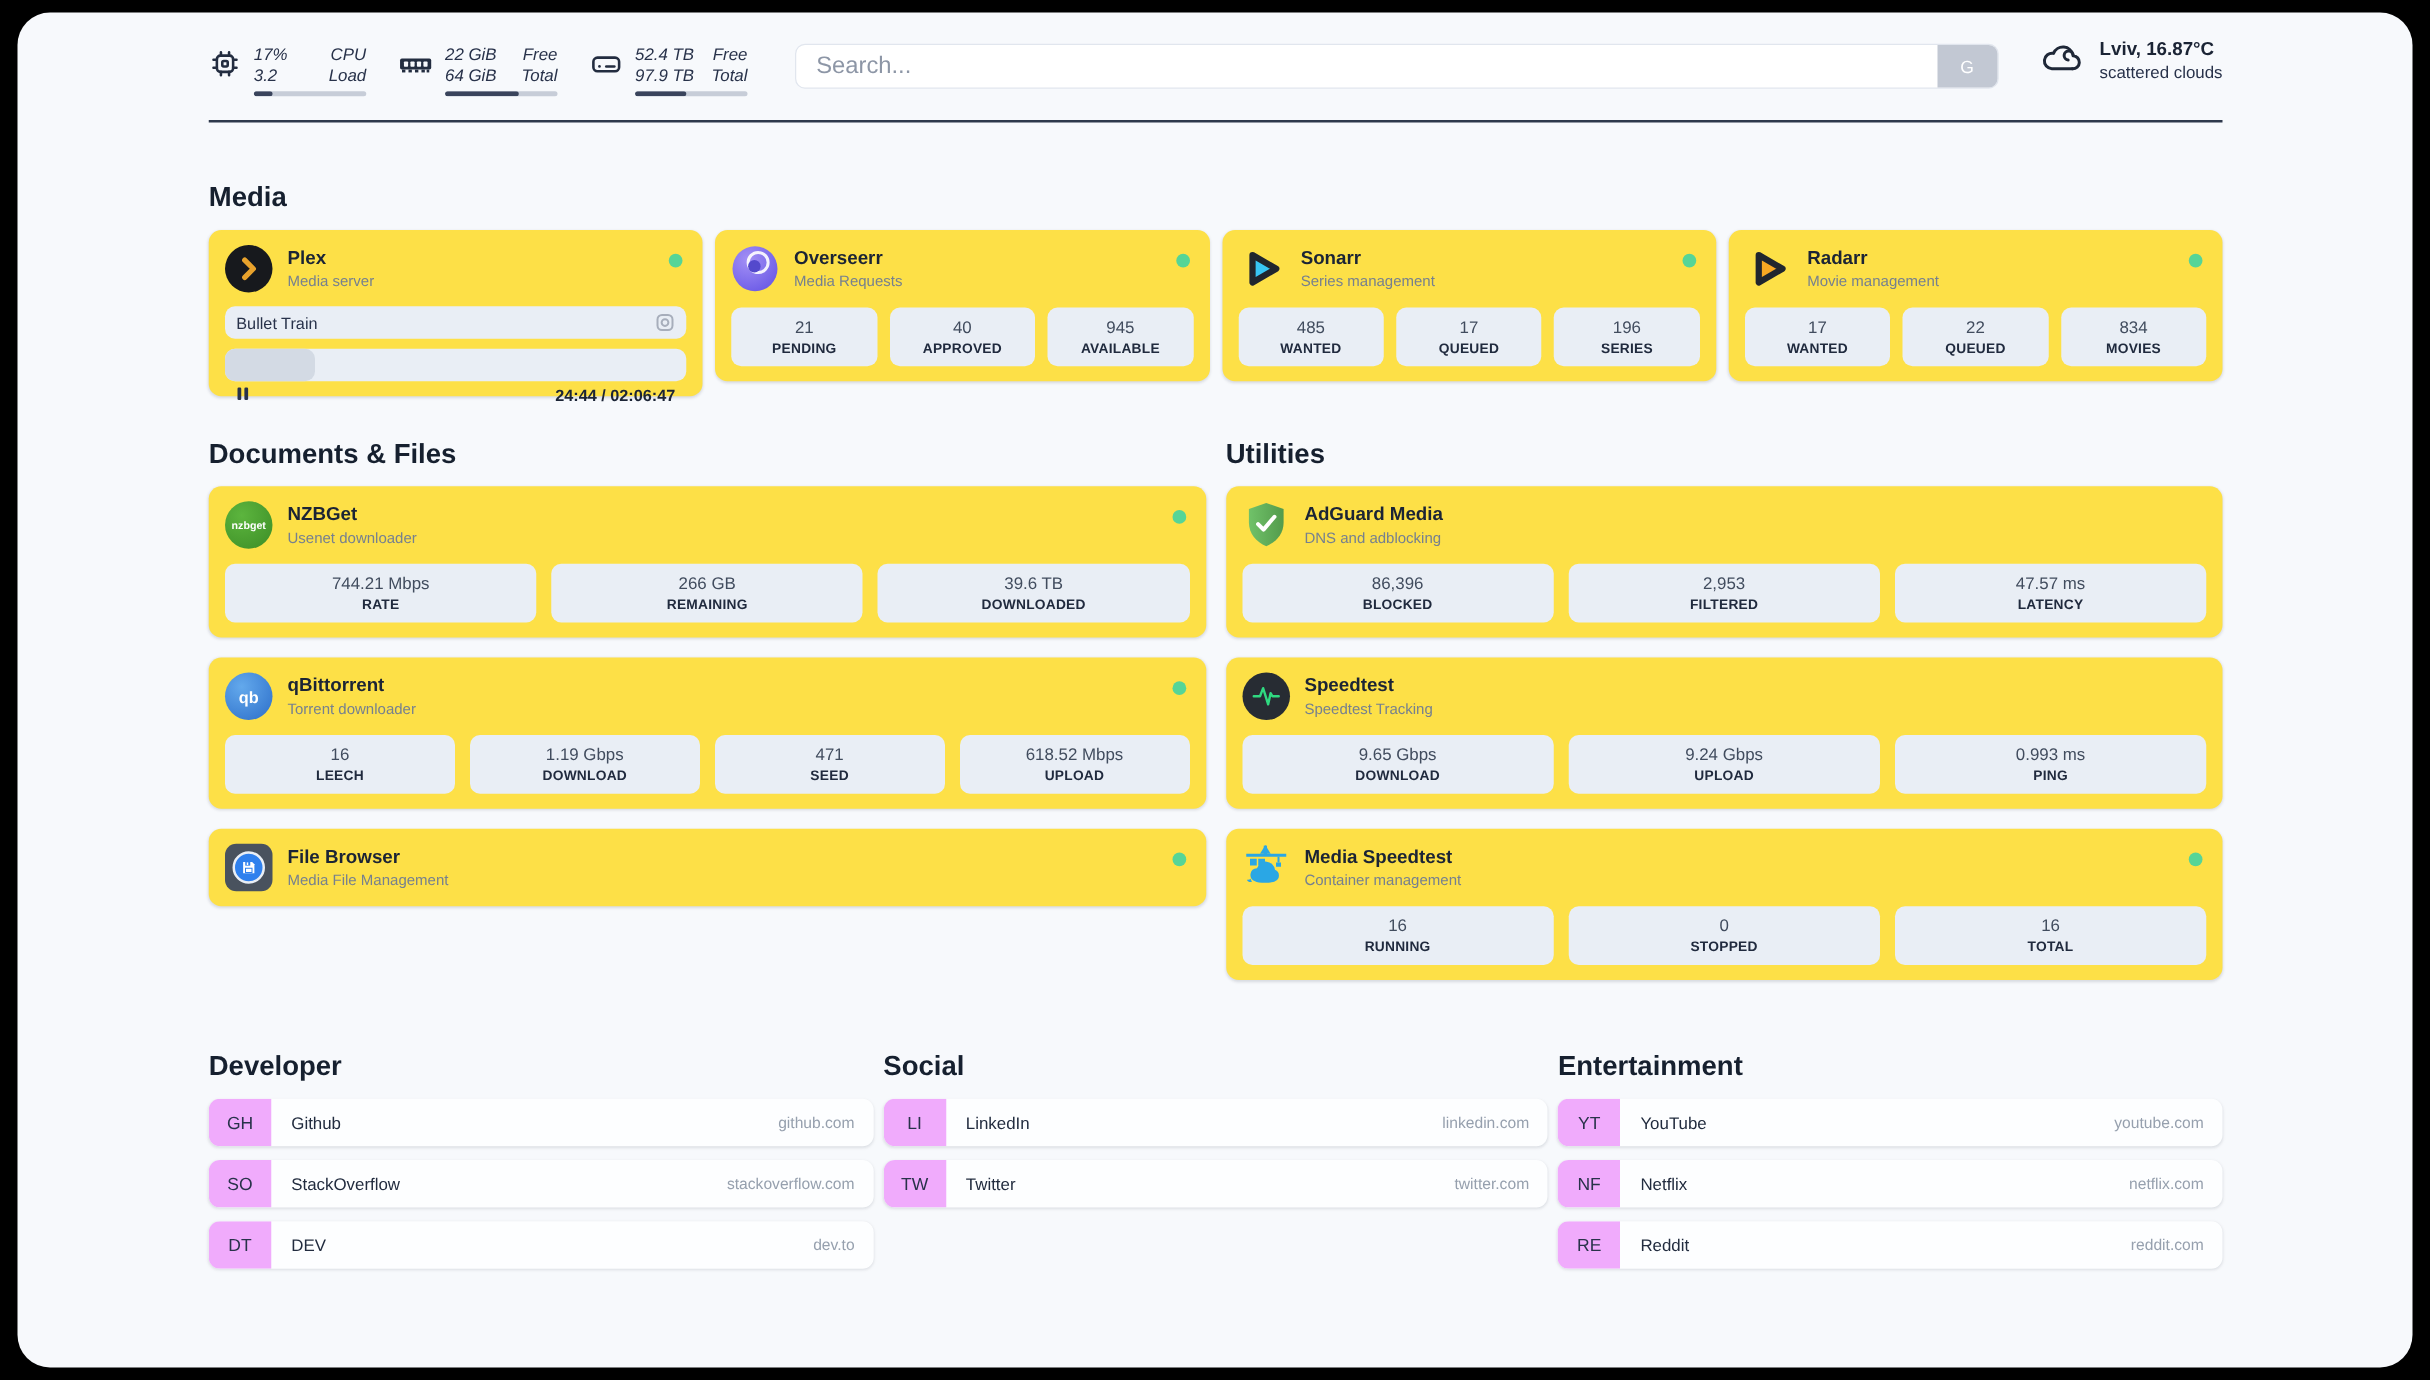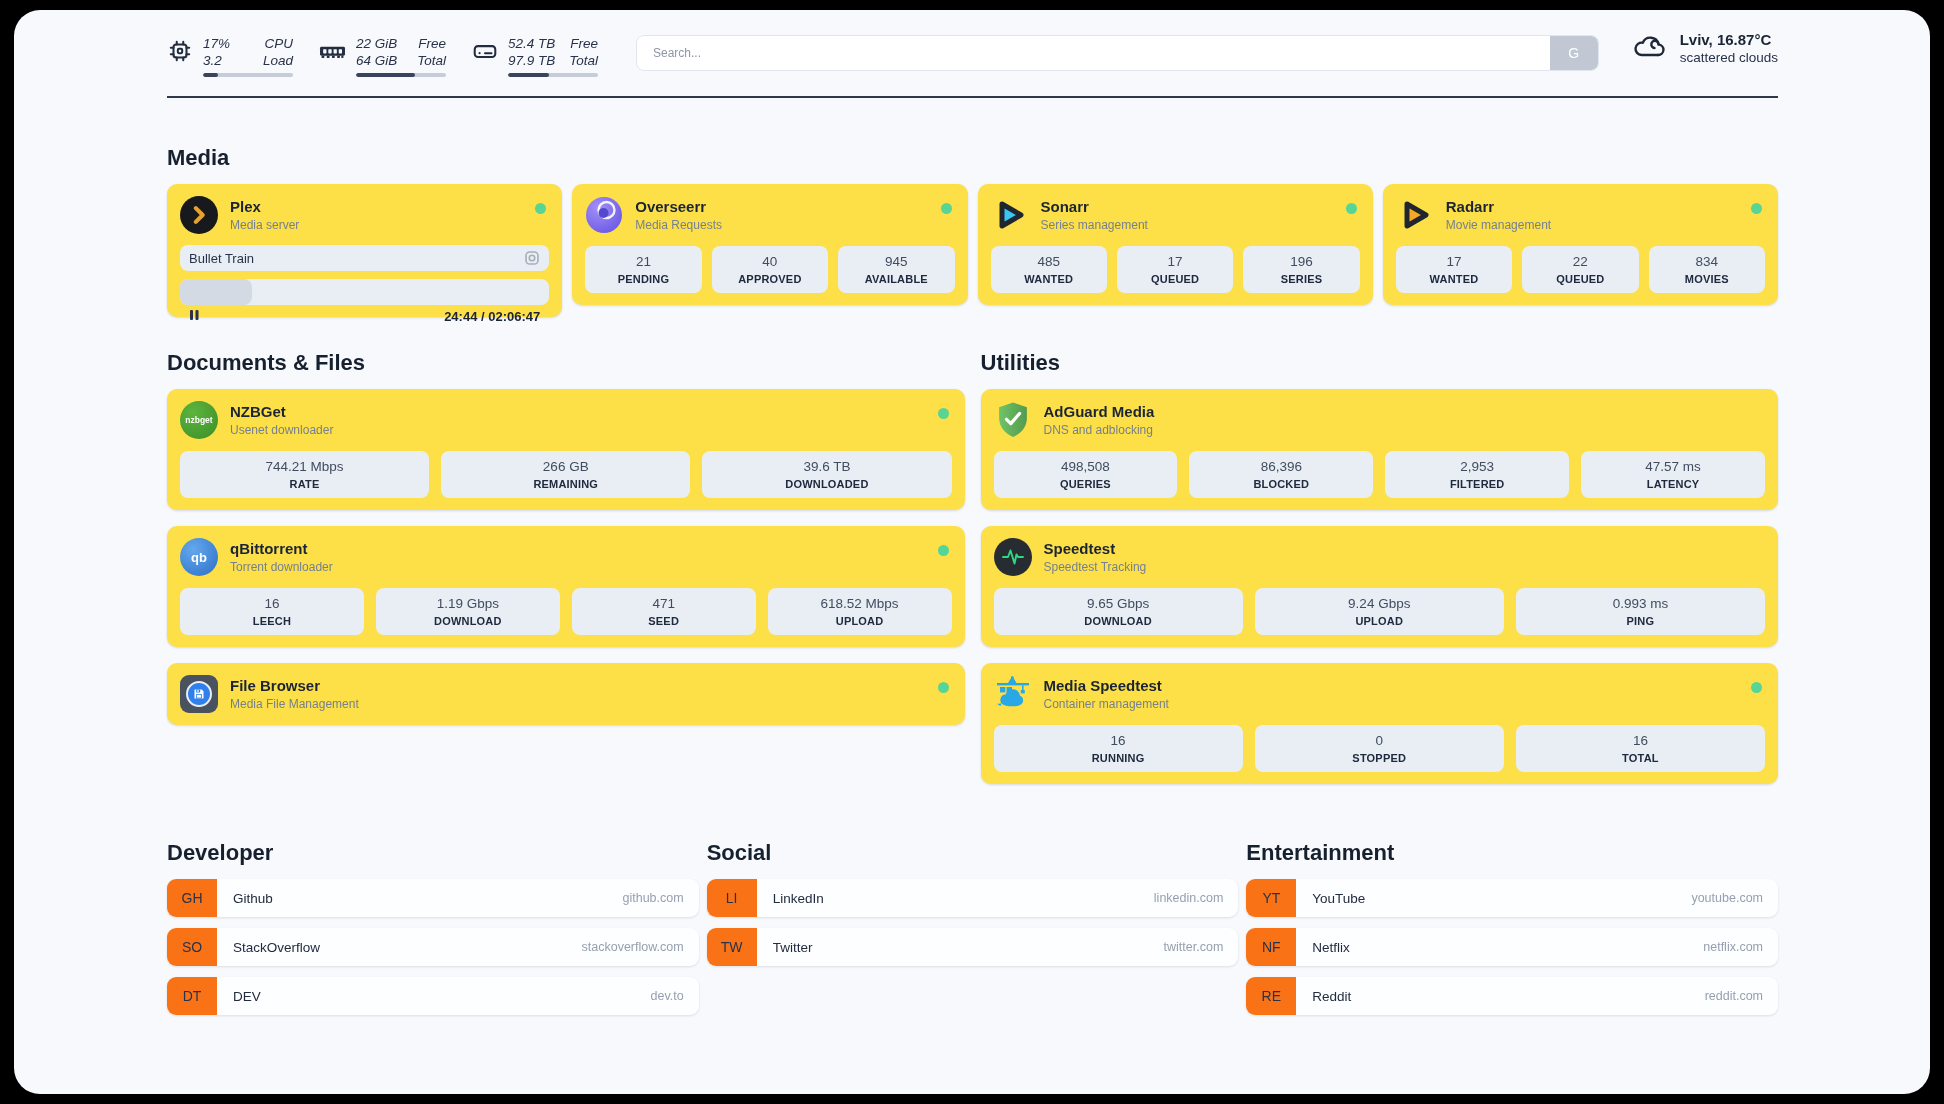--- a/index.html
+++ b/index.html
@@ -17,21 +17,21 @@
   .sys-group { display:flex; gap:26px; align-items:center;font-style:italic; }
   .sys { display:flex; gap:10px; align-items:flex-start; }
   .sys svg { margin-top:3px; }
   .sys-body { width:90px; display:flex; flex-direction:column; }
   .sys-row { display:flex; justify-content:space-between; font-size:13.5px; color:#28324a; line-height:17px; font-weight:500;}
   .sys-bar { margin-top:4px; height:4px; border-radius:2px; background:#c7cdd8; overflow:hidden; }
   .sys-fill { height:100%; background:#3a445c; border-radius:2px; }
   .searchwrap { flex:1; position:relative; height:36px; margin:0 30px 6px 38px; }
   .searchwrap input {
     width:100%; height:100%; border:1px solid #e1e6ee; border-radius:8px;
-    background:#fff; padding:0 56px 0 16px; font-size:12px; color:#28324a; outline:none;
+    background:#fff; padding:0 56px 0 16px; font-size:19px; color:#28324a; outline:none;
     font-family:"Liberation Sans", sans-serif;
   }
   .searchwrap input::placeholder { color:#8d96a6; }
   .search-btn {
     position:absolute; right:1px; top:1px; bottom:1px; width:48px; border:none;
     background:#c2c8d3; color:#fff; font-size:14px; border-radius:0 7px 7px 0; cursor:pointer;
     font-family:"Liberation Sans", sans-serif;
   }
   .weather { display:flex; align-items:center; gap:11px; margin-bottom:16px; }
   .weather-loc { font-size:15px; font-weight:600; color:#1b2435; line-height:19px; }
@@ -68,21 +68,21 @@
   
   .two-col { display:grid; grid-template-columns:1fr 1fr; gap:16px; margin-top:33px; align-items:start; }
   .vstack { display:flex; flex-direction:column; gap:16px; margin-top:13px; }
   
   .bookmarks { display:grid; grid-template-columns:repeat(3,1fr); gap:8px; margin-top:56px; align-items:start; }
   .bm-list { margin-top:13px; display:flex; flex-direction:column; gap:11px; }
   .bm-row {
     display:flex; align-items:center; height:38px; background:#fdfeff; border-radius:9px;
     overflow:hidden; box-shadow:0 1px 2px rgba(15,23,42,.04), 0 1px 3px rgba(15,23,42,.08); cursor:pointer;
   }
-  .bm-abbr { width:50px; align-self:stretch; background:#f97316; display:flex; align-items:center; justify-content:center; font-size:14px; color:#28324a; }
+  .bm-abbr { width:50px; align-self:stretch; background:#f0abfc; display:flex; align-items:center; justify-content:center; font-size:14px; color:#28324a; }
   .bm-name { margin-left:16px; font-size:13.5px; color:#222c3f; }
   .bm-domain { margin-left:auto; margin-right:15px; font-size:12.5px; color:#96a0ae; }
   
   .circle-tile { width:38px; height:38px; border-radius:50%; display:flex; align-items:center; justify-content:center; }
   .plex-bg { background:#17191d; }
   .nzb-bg { background:radial-gradient(circle at 35% 30%, #5cb53e, #3c8d26); color:#fff; font-size:8.5px; font-weight:700; }
   .qb-bg { background:radial-gradient(circle at 35% 30%, #63a9ec, #2c6ec9); color:#fff; font-size:13px; font-weight:600; }
   .spd-bg { background:#272c33; }
   .fb-bg { width:38px; height:38px; border-radius:9px; background:#49525e; display:flex; align-items:center; justify-content:center; }
   .fb-inner { width:26px; height:26px; border-radius:50%; background:#2f80ed; border:2.5px solid #e9eef5; display:flex; align-items:center; justify-content:center; }
@@ -433,24 +433,20 @@
                 <polyline points="7.5,12.5 10.5,15.5 16.5,8.5" fill="none" stroke="#fff" stroke-width="2.2" stroke-linecap="round" stroke-linejoin="round"></polyline>
               </svg>
             </div>
             <div>
               <div class="svc-name">AdGuard Media</div>
               <div class="svc-sub">DNS and adblocking</div>
             </div>
           </div>
           <div class="stats wide">
             <div class="stat">
-                <div class="stat-v">498,508</div>
-                <div class="stat-l">QUERIES</div>
-              </div>
-            <div class="stat">
                 <div class="stat-v">86,396</div>
                 <div class="stat-l">BLOCKED</div>
               </div>
             <div class="stat">
                 <div class="stat-v">2,953</div>
                 <div class="stat-l">FILTERED</div>
               </div>
             <div class="stat">
                 <div class="stat-v">47.57 ms</div>
                 <div class="stat-l">LATENCY</div>

